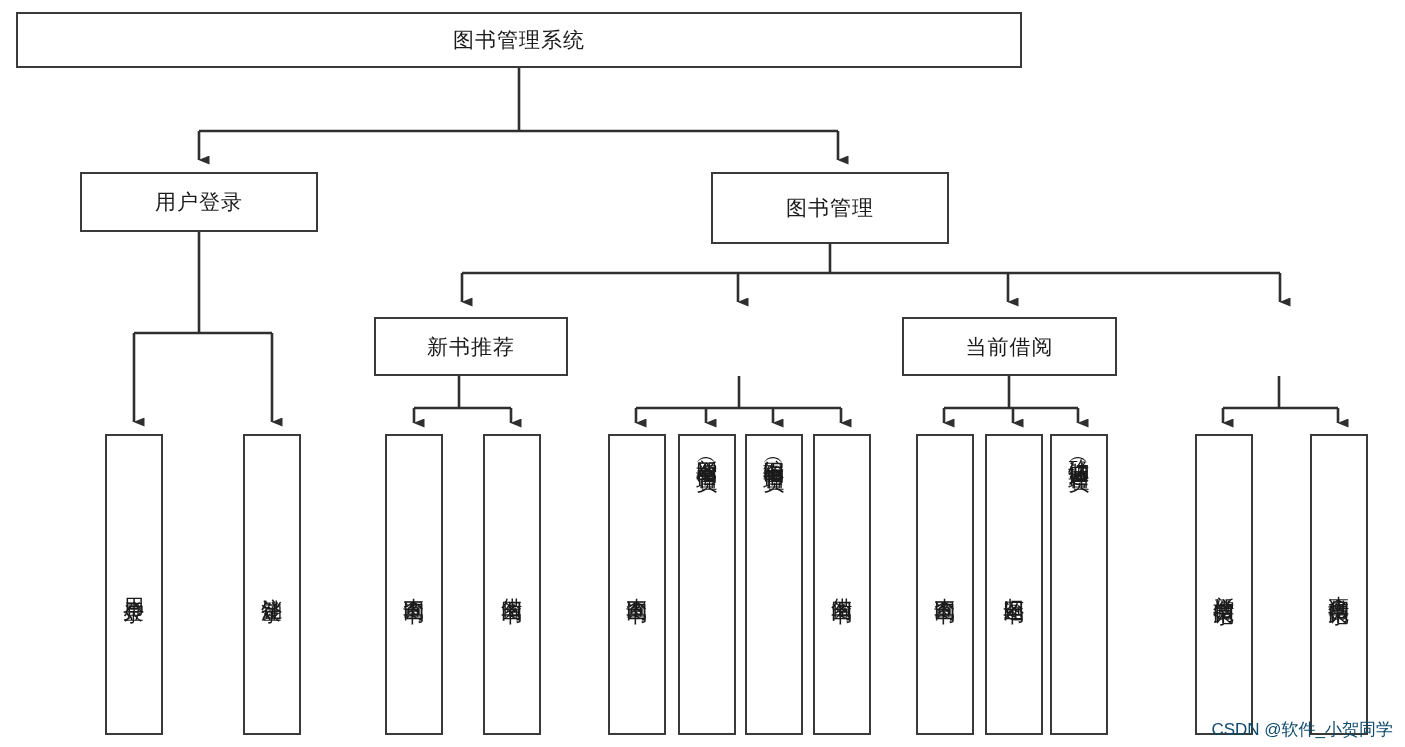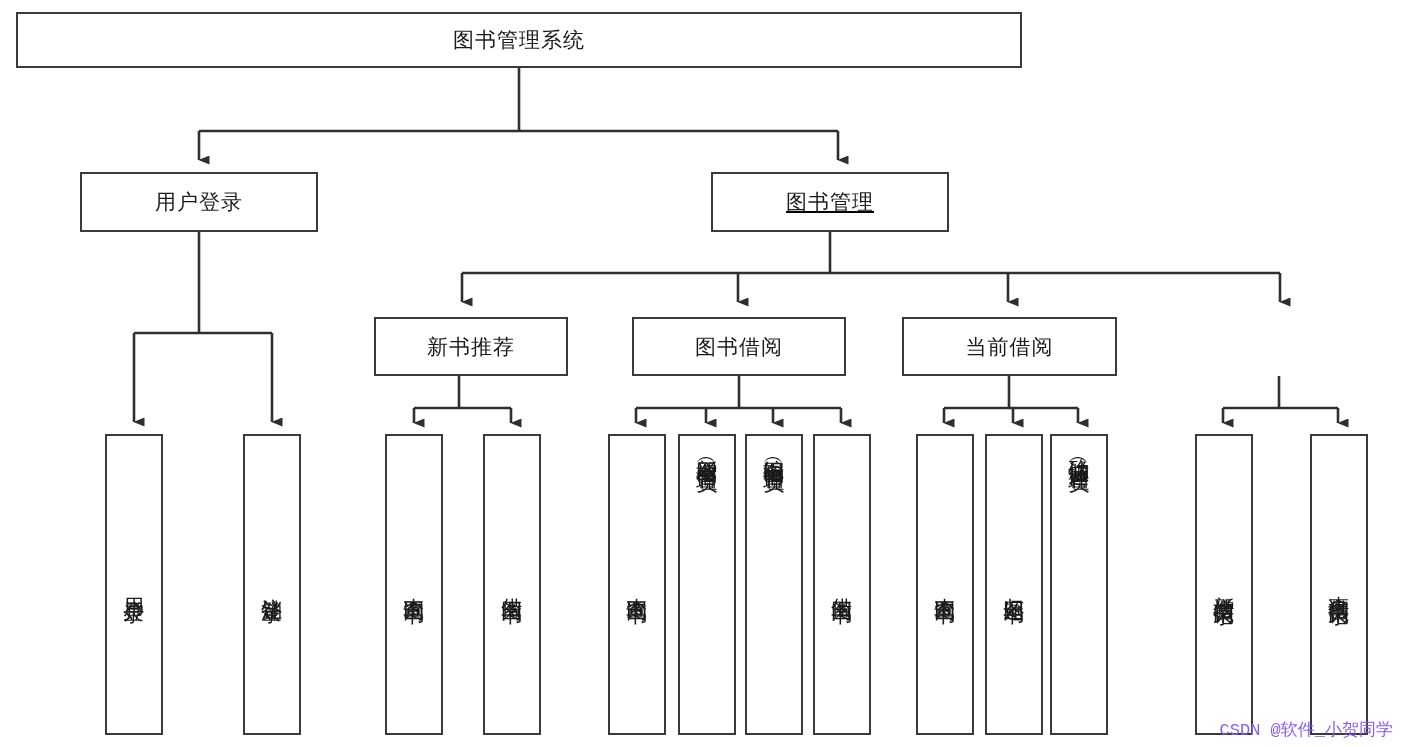--- a/index.html
+++ b/index.html
@@ -66,23 +66,23 @@
     line-height: 1.12;
     letter-spacing: 2px;
     font-family: "Liberation Sans", "DejaVu Sans", sans-serif;
     white-space: nowrap;
   }
   #watermark {
     position: absolute;
     right: 12px;
     bottom: 6px;
     font-size: 17px;
-    color: #8b5cf6;
+    color: #0c4a6e;
     white-space: nowrap;
-    font-family: Liberation Mono, monospace;
+    font-family: Liberation Sans, sans-serif;
     pointer-events: none;
   }
 </style>
 </head>
 <body>
 
 <div id="diagram-root">
 
   <svg id="flow-svg" viewBox="0 0 1405 747">
     <defs>
@@ -134,30 +134,27 @@
     </g>
   </svg>
 
   <div class="node-box" style="left:16px; top:12px; width:1006px; height:56px;">
     <span class="node-label-h">图书管理系统</span>
   </div>
 
   <div class="node-box" style="left:80px; top:172px; width:238px; height:60px;">
     <span class="node-label-h">用户登录</span>
   </div>
-  <div class="node-box" style="left:711px; top:172px; width:238px; height:60px;text-decoration:underline;">
+  <div class="node-box" style="left:711px; top:172px; width:238px; height:72px;">
     <span class="node-label-h">图书管理</span>
   </div>
 
   <div class="node-box" style="left:362px; top:317px; width:194px; height:59px;margin-left:12px;">
     <span class="node-label-h">新书推荐</span>
   </div>
-  <div class="node-box" style="left:632px; top:317px; width:214px; height:59px;">
-    <span class="node-label-h">图书借阅</span>
-  </div>
   <div class="node-box" style="left:902px; top:317px; width:215px; height:59px;">
     <span class="node-label-h">当前借阅</span>
   </div>
 
   <div class="leaf-box center-v" style="left:105px; top:434px; width:58px; height:301px;">
     <span class="node-label-v">用户登录</span>
   </div>
   <div class="leaf-box center-v" style="left:243px; top:434px; width:58px; height:301px;">
     <span class="node-label-v">注销登录</span>
   </div>

